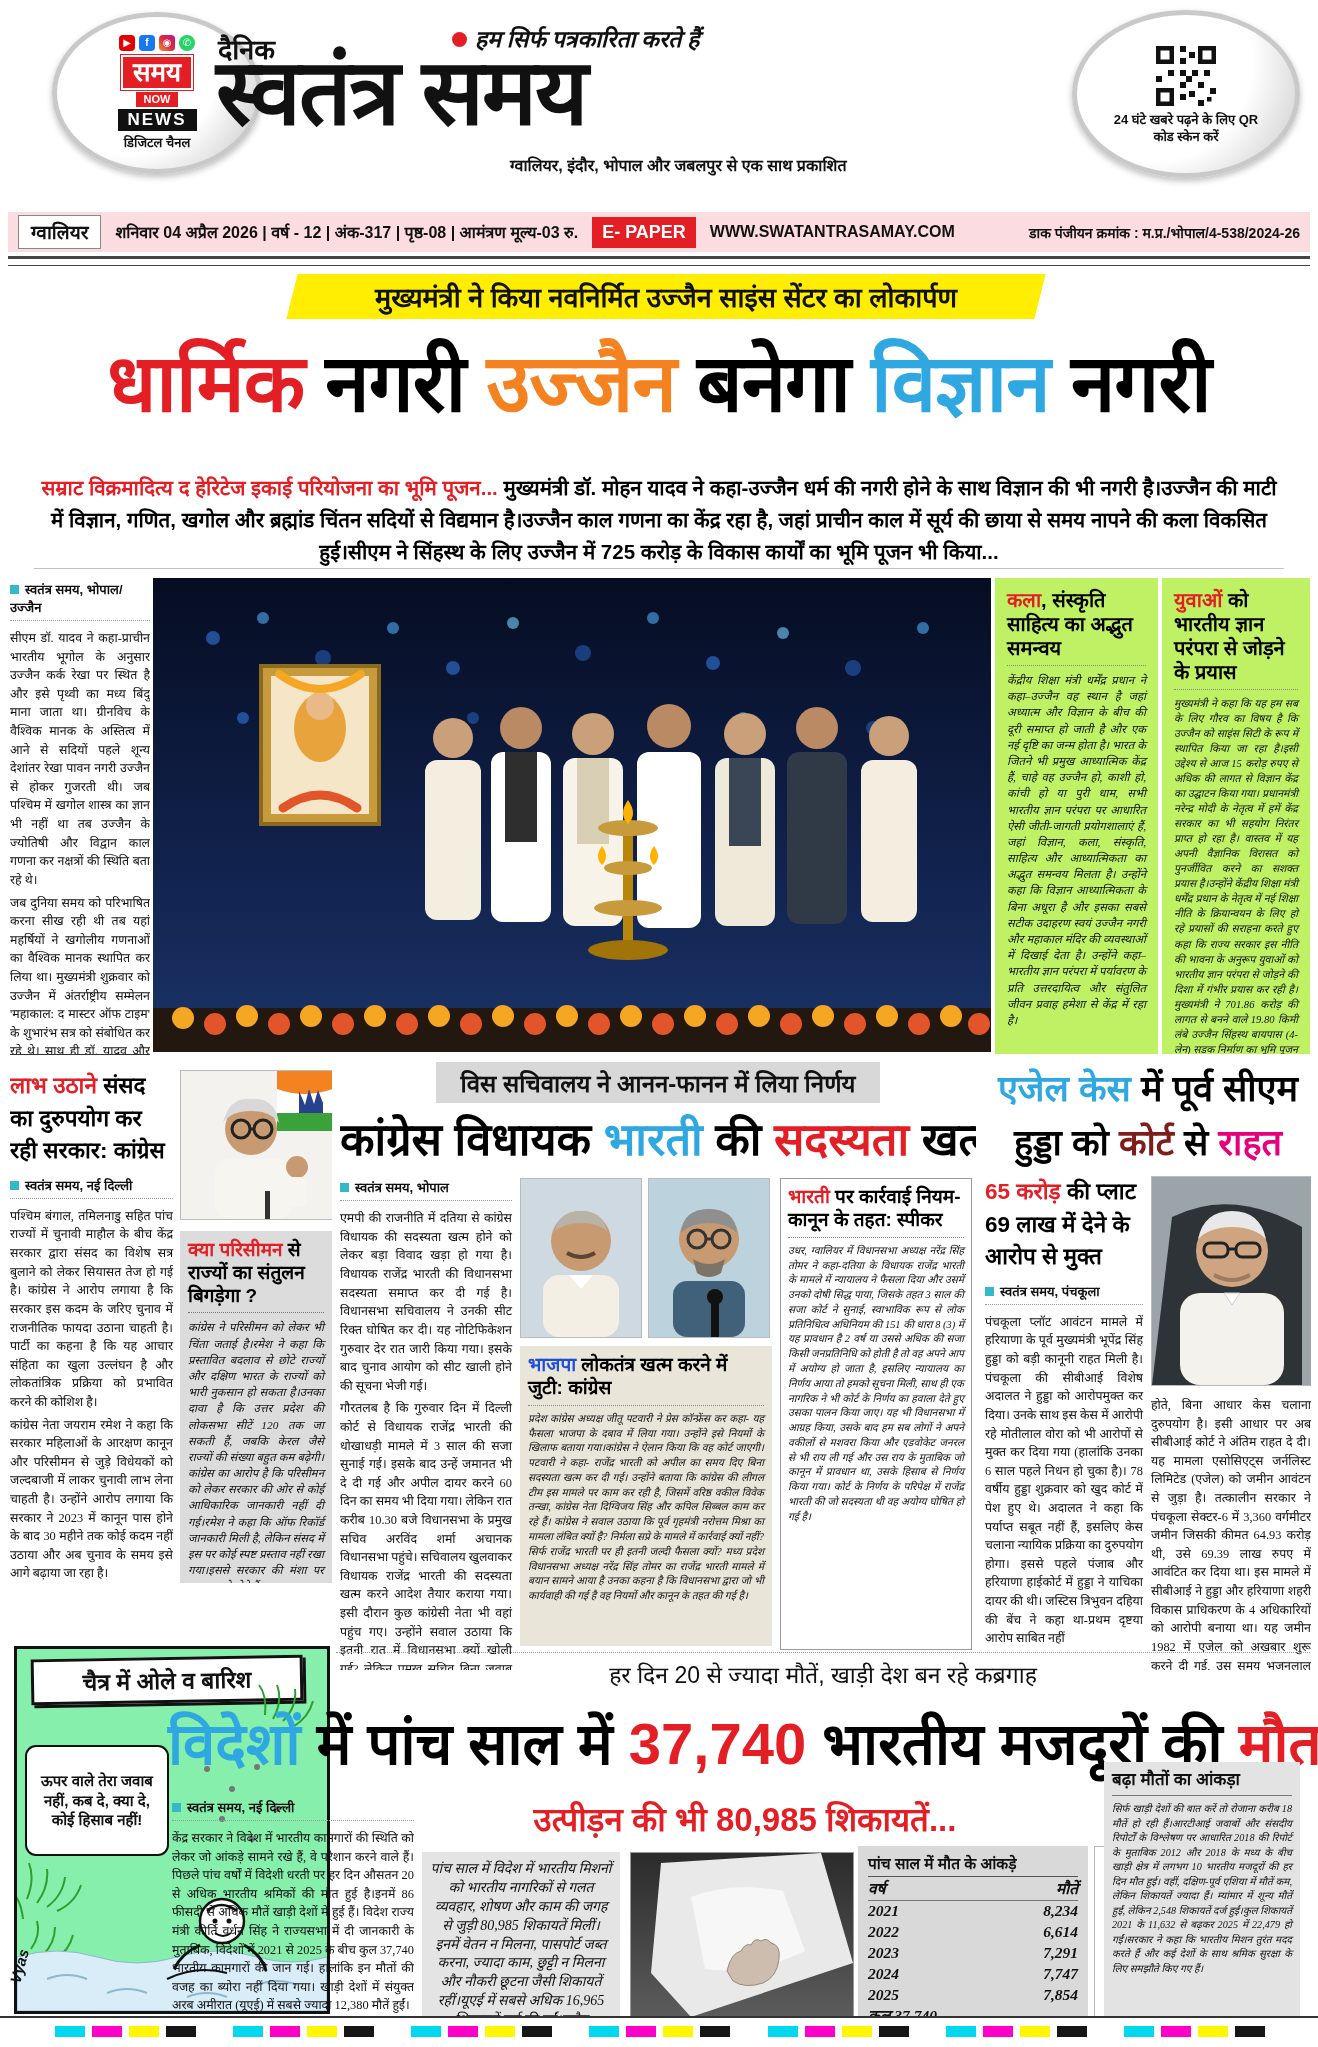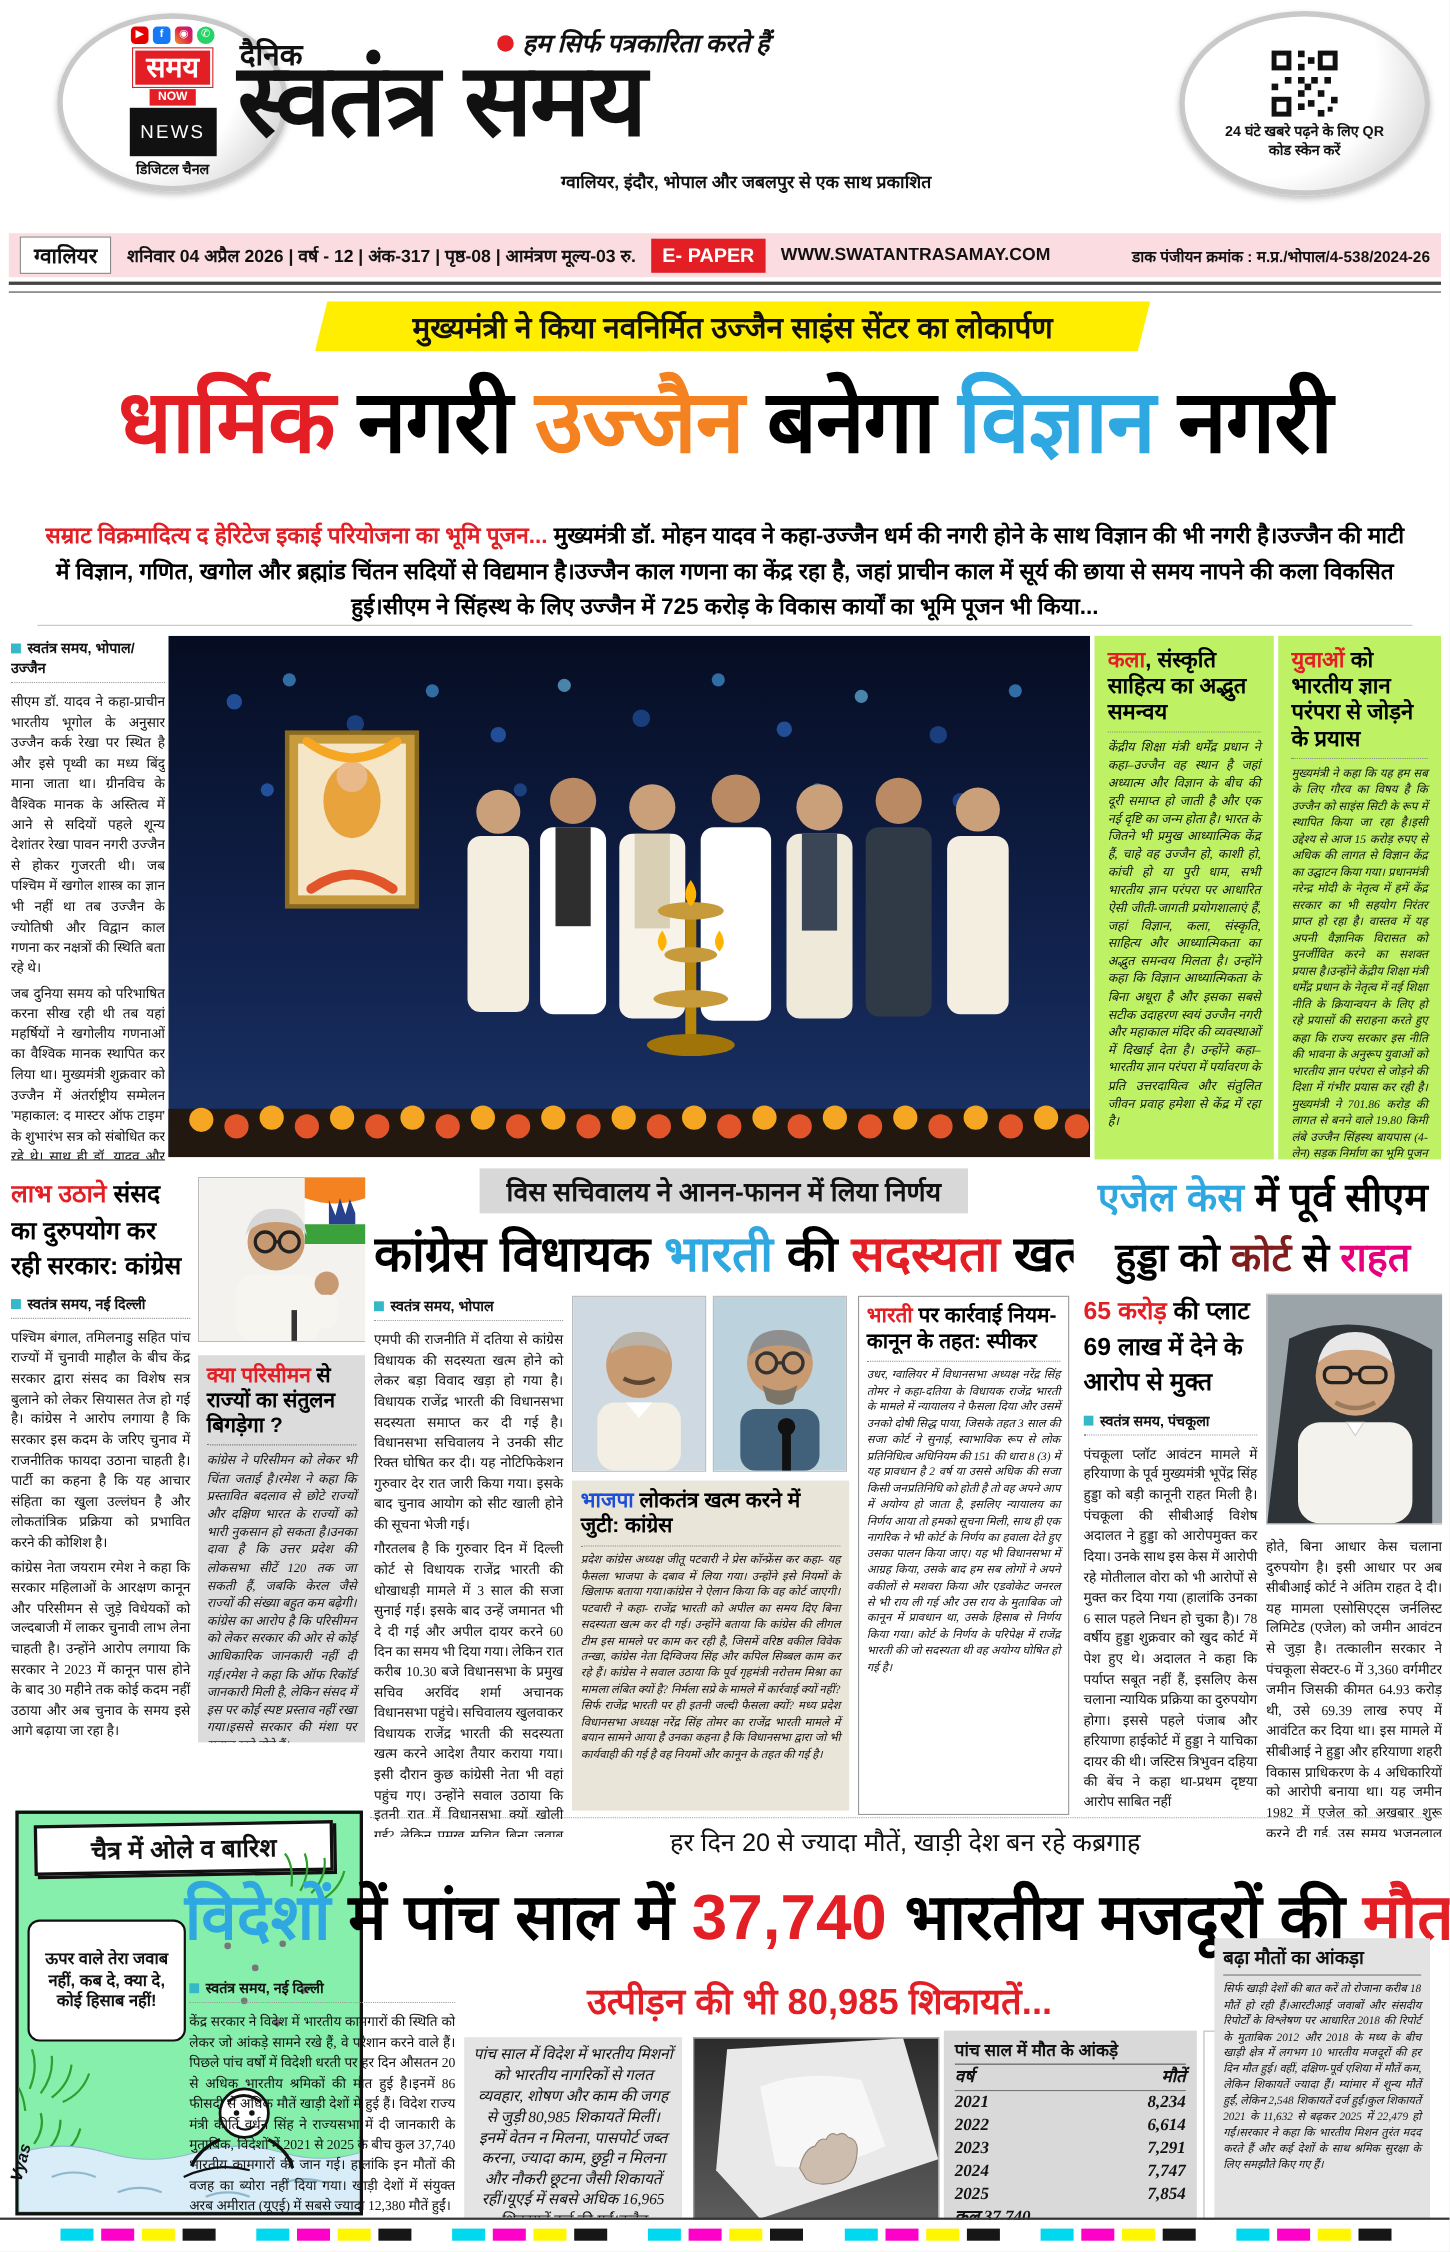--- a/index.html
+++ b/index.html
@@ -13,21 +13,21 @@
     background:radial-gradient(circle at 35% 30%,#ffffff 55%,#d6d6d6 85%,#aeaeae 100%);
     border:5px solid #c9c9c9;box-shadow:0 3px 6px rgba(0,0,0,.25);display:flex;flex-direction:column;
     align-items:center;justify-content:center;gap:2px;}
   .social-row{display:flex;gap:4px;margin-bottom:2px;}
   .sicon{width:16px;height:16px;border-radius:4px;display:flex;align-items:center;justify-content:center;
     font-size:10px;color:#fff;font-weight:bold;line-height:1;}
   .yt{background:#e60000;}.fb{background:#1877f2;}.ig{background:linear-gradient(45deg,#f09433,#dc2743,#bc1888);}.wa{background:#25d366;border-radius:50%;}
   .logo-samay{background:#e31e24;color:#fff;font-weight:900;font-size:26px;padding:0 10px;border:2px solid #fff;
     box-shadow:0 0 0 1px #e31e24;line-height:1.2;}
   .logo-now{background:#e31e24;color:#fff;font-weight:900;font-size:11px;padding:0 8px;line-height:1.3;}
-  .logo-news{background:#111;color:#fff;font-weight:400;font-size:17px;padding:11px 10px;letter-spacing:2px;line-height:1.3;}
+  .logo-news{background:#111;color:#fff;font-weight:700;font-size:17px;padding:0 10px;letter-spacing:2px;line-height:1.3;}
   .logo-channel{font-size:13px;font-weight:bold;}
   .mast-center{position:absolute;left:210px;top:8px;width:830px;}
   .daily{position:absolute;left:8px;top:22px;font-size:27px;font-weight:900;}
   .tagline{position:absolute;left:242px;top:14px;font-size:23px;font-weight:bold;font-style:italic;
     font-family:"Liberation Serif","DejaVu Serif",serif;}
   .reddot{display:inline-block;width:15px;height:15px;border-radius:50%;background:#e31e24;margin-right:8px;}
   .mast-title{position:absolute;left:6px;top:34px;width:820px;font-size:92px;font-weight:900;letter-spacing:-2px;
     line-height:1.1;white-space:nowrap;}
   .publish-line{position:absolute;left:300px;top:146px;font-size:16px;font-weight:bold;}
   .qr-oval{position:absolute;left:1072px;top:10px;width:218px;height:158px;border-radius:50%;

